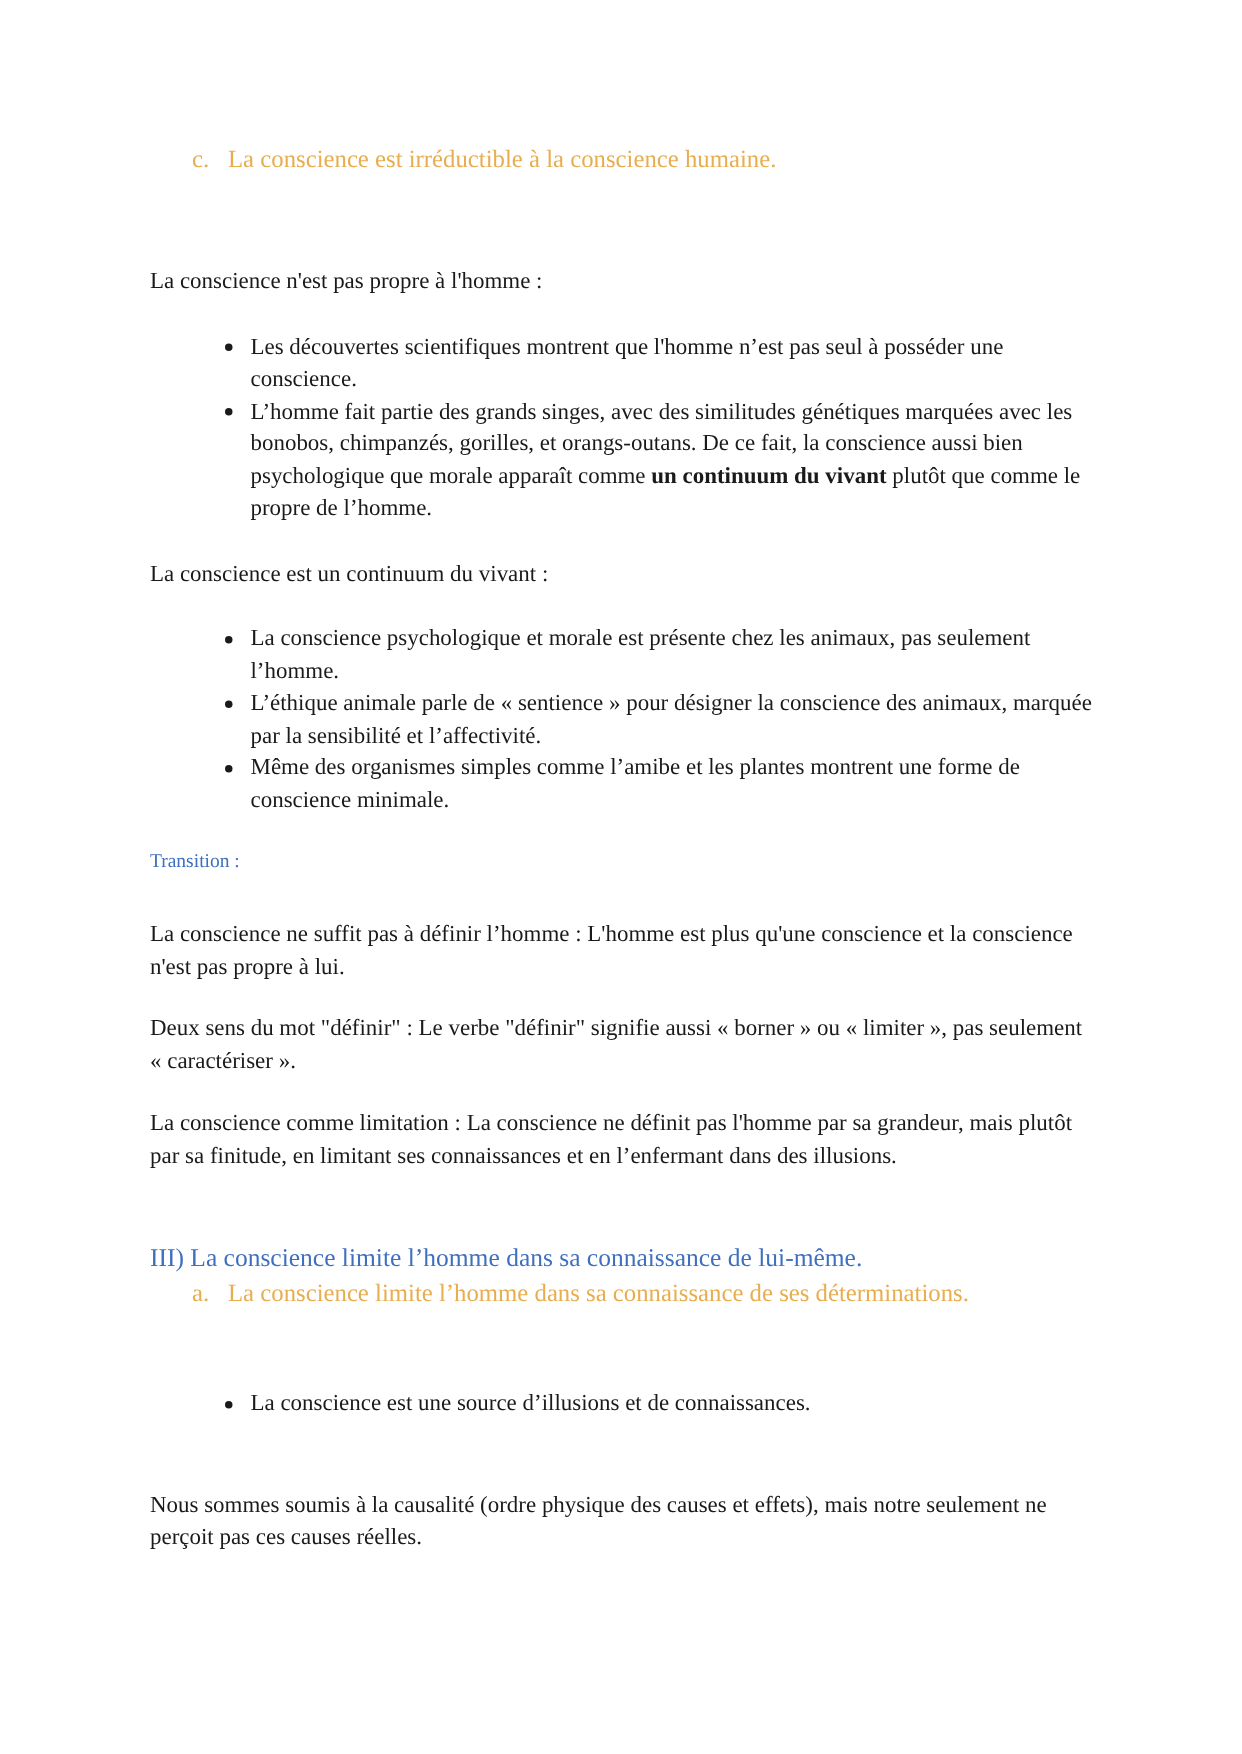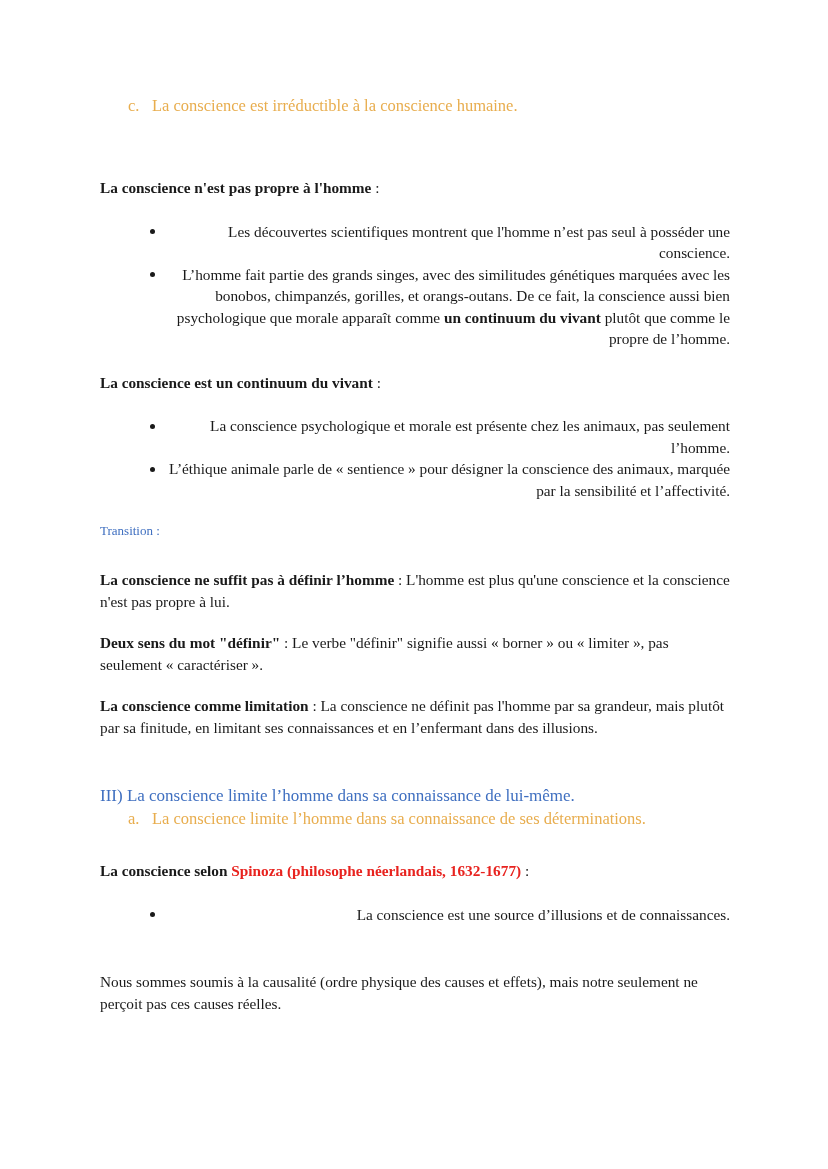--- a/index.html
+++ b/index.html
@@ -66,33 +66,32 @@
 
   
   .para {
     margin: 0;
     font-size: 15.3px;
     line-height: 21.5px;
     text-align: left;
     color: #1a1a1a;
   }
   .para b, .lead {
-    font-weight: 700;
+    font-weight: 400;
   }
   .red-run {
     color: #e8231f;
     font-weight: 700;
   }
 
   
   ul.bullets {
     margin: 0;
     padding: 0 0 0 50px;
     list-style: none;
-    text-align: right;
   }
   ul.bullets > li {
     position: relative;
     font-size: 15.3px;
     line-height: 21.5px;
     padding-left: 17px;
     margin: 0;
     color: #1a1a1a;
   }
   ul.bullets > li::before {
@@ -143,20 +142,21 @@
 
     <p class="para">
       <b>La conscience est un continuum du vivant</b><span> :</span>
     </p>
 
     <div class="sp-22"></div>
 
     <ul class="bullets">
       <li><span>La conscience psychologique et morale est présente chez les animaux, pas seulement l’homme.</span></li>
       <li><span>L’éthique animale parle de « sentience » pour désigner la conscience des animaux, marquée par la sensibilité et l’affectivité.</span></li>
+      <li><span>Même des organismes simples comme l’amibe et les plantes montrent une forme de conscience minimale.</span></li>
     </ul>
 
     <div class="sp-18"></div>
 
     <h3 class="transition-heading">Transition :</h3>
 
     <div class="sp-26"></div>
 
     <p class="para">
       <b>La conscience ne suffit pas à définir l’homme</b><span> : L'homme est plus qu'une conscience et la conscience n'est pas propre à lui.</span>
@@ -178,23 +178,20 @@
 
     <h2 class="roman-heading">III) La conscience limite l’homme dans sa connaissance de lui-même.</h2>
 
     <h3 class="lettered-heading">
       <span class="marker">a.</span>
       <span class="htext">La conscience limite l’homme dans sa connaissance de ses déterminations.</span>
     </h3>
 
     <div class="sp-30"></div>
 
-    <p class="para">
-      <b>La conscience selon </b><b class="red-run">Spinoza (philosophe néerlandais, 1632-1677)</b><span> :</span>
-    </p>
 
     <div class="sp-22"></div>
 
     <ul class="bullets">
       <li><span>La conscience est une source d’illusions et de connaissances.</span></li>
     </ul>
 
     <div class="sp-20"></div>
 
 

